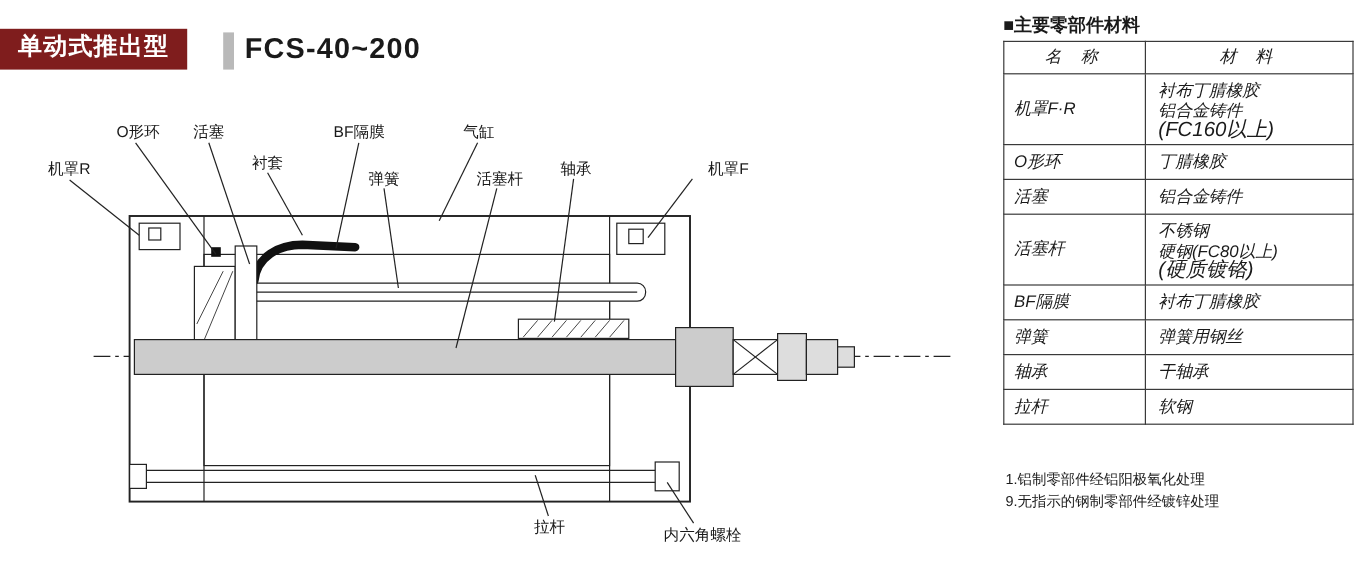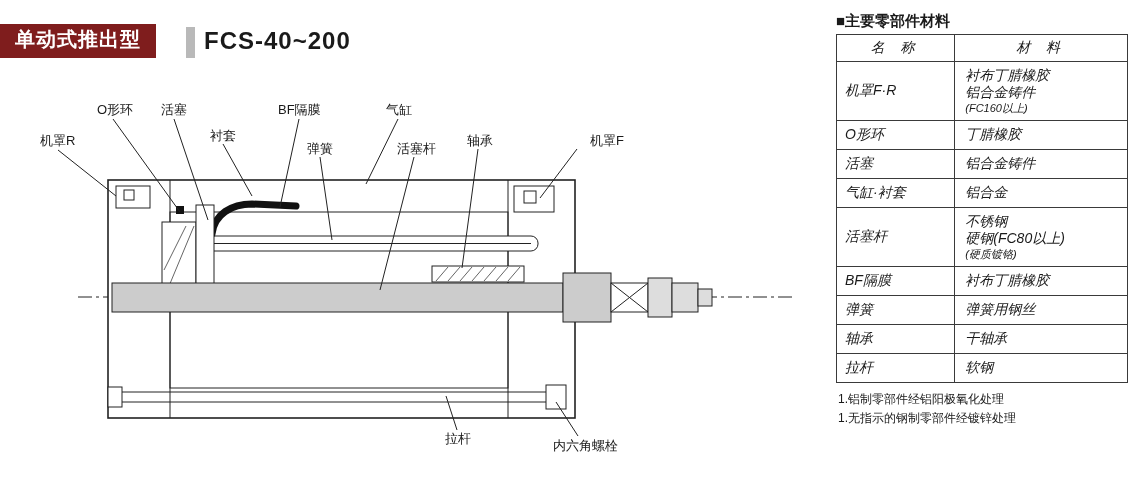--- a/index.html
+++ b/index.html
@@ -20,21 +20,21 @@
   .tbl-title{position:absolute;left:836px;top:12px;font-size:15px;font-weight:bold;}
   table.materials{position:absolute;left:836px;top:34px;border-collapse:collapse;
                   font-size:14px;table-layout:fixed;width:292px;font-style:italic;}
   table.materials td{border:1px solid #3a3a3a;padding:3px 8px;vertical-align:middle;}
   table.materials td.c-name{width:112px;}
   table.materials td.c-mat{width:164px;padding-left:10px;}
   table.materials tr.hdr td{text-align:center;height:20px;letter-spacing:6px;padding:3px 0;}
   tr.row-single td{height:22px;}
   tr.row-triple td{height:52px;}
   .mat-line{display:block;line-height:17px;}
-  .mat-small{display:block;line-height:14px;font-size:11px;}
+  .mat-small{display:block;line-height:14px;font-size:17px;}
 
   .notes{position:absolute;left:838px;top:390px;font-size:12px;line-height:19px;}
   .notes div{white-space:nowrap;}
 </style>
 </head>
 <body>
 
 <div id="page">
 
   <div class="type-badge">单动式推出型</div>
@@ -137,24 +137,20 @@
         </td>
       </tr>
       <tr class="row-single">
         <td class="c-name">O形环</td>
         <td class="c-mat">丁腈橡胶</td>
       </tr>
       <tr class="row-single">
         <td class="c-name">活塞</td>
         <td class="c-mat">铝合金铸件</td>
       </tr>
-      <tr class="row-single">
-        <td class="c-name">气缸·衬套</td>
-        <td class="c-mat">铝合金</td>
-      </tr>
       <tr class="row-triple">
         <td class="c-name">活塞杆</td>
         <td class="c-mat">
           <span class="mat-line">不锈钢</span>
           <span class="mat-line">硬钢(FC80以上)</span>
           <span class="mat-small">(硬质镀铬)</span>
         </td>
       </tr>
       <tr class="row-single">
         <td class="c-name">BF隔膜</td>
@@ -170,16 +166,16 @@
       </tr>
       <tr class="row-single">
         <td class="c-name">拉杆</td>
         <td class="c-mat">软钢</td>
       </tr>
     </tbody>
   </table>
 
   <div class="notes">
     <div>1.铝制零部件经铝阳极氧化处理</div>
-    <div>1.无指示的钢制零部件经镀锌处理</div>
+    <div>9.无指示的钢制零部件经镀锌处理</div>
   </div>
 
 </div>
 
 </body></html>

